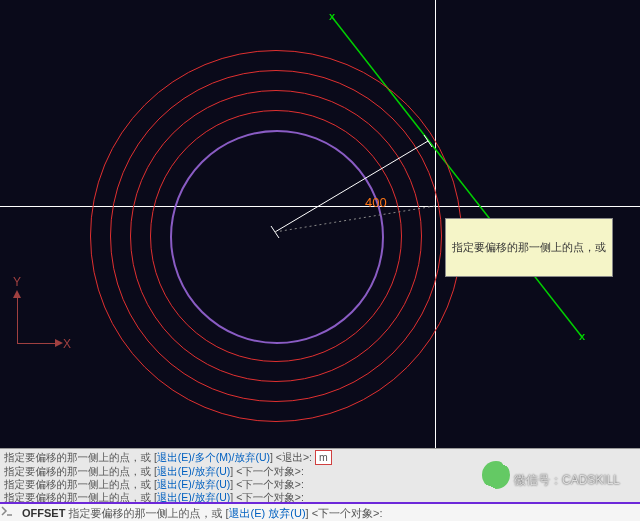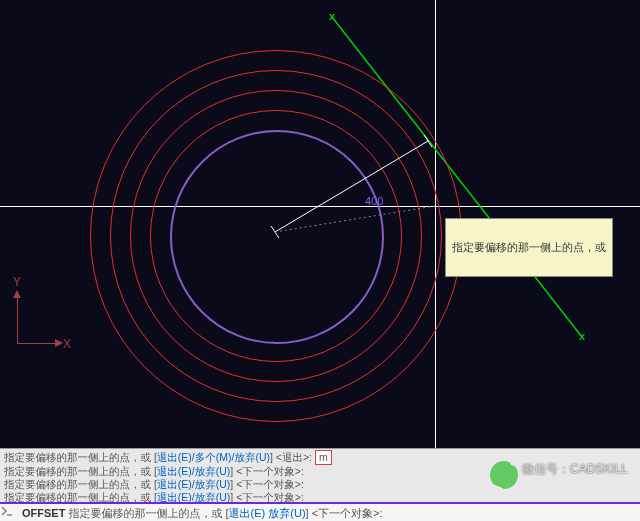--- a/index.html
+++ b/index.html
@@ -2,37 +2,37 @@
 <html><head>
 <meta charset="utf-8">
 <style>
 html,body{margin:0;padding:0;width:640px;height:521px;background:#0a0a1a;font-family:"Microsoft YaHei",Arial,sans-serif;overflow:hidden}
 .viewport{position:absolute;top:0;left:0;width:640px;height:448px;background:#0a0a1a}
 .crosshair-h{position:absolute;top:206px;left:0;width:640px;height:1px;background:#fff}
 .crosshair-v{position:absolute;top:0;left:435px;width:1px;height:448px;background:#fff}
 .circle{position:absolute;border-radius:50%;border-style:solid}
 .selected-circle{border:2px solid #8a5cc4}
 .red-circle{border:1px solid #e03030}
-.dim-text{position:absolute;color:#8b5cf6;font-size:11px}
+.dim-text{position:absolute;color:#f97316;font-size:13px}
 .tooltip-box{position:absolute;background:#f5f5c8;border:1px solid #888;padding:21px 6px;font-size:11px;color:#333;white-space:nowrap}
 .marker-x{position:absolute;color:#00d000;font-size:11px;font-weight:bold}
 .ucs{position:absolute;left:15px;bottom:95px;width:50px;height:60px}
 .ucs-y{position:absolute;left:2px;top:0;width:1px;height:50px;background:#a04040}
 .ucs-x{position:absolute;left:2px;top:50px;width:40px;height:1px;background:#a04040}
 .ucs-arrow-y{position:absolute;left:-2px;top:-3px;width:0;height:0;border-left:4px solid transparent;border-right:4px solid transparent;border-bottom:8px solid #a04040}
 .ucs-arrow-x{position:absolute;left:40px;top:46px;width:0;height:0;border-top:4px solid transparent;border-bottom:4px solid transparent;border-left:8px solid #a04040}
 .ucs-label{position:absolute;color:#a04040;font-size:12px}
 .history-panel{position:absolute;top:448px;left:0;width:640px;height:54px;background:#e8e8e8;border-top:1px solid #999;font-size:10.5px;color:#555;line-height:13px;padding:1px 4px;box-sizing:border-box;overflow:hidden}
 .history-panel .kw{color:#0060c0}
 .history-panel .input-box{border:1px solid #d04040;padding:0 3px;display:inline-block;background:#fff}
 .cmd-bar{position:absolute;top:502px;left:0;width:640px;height:19px;background:#f5f5f5;border-top:2px solid #6d28d9;display:flex;align-items:center;font-size:11px;color:#555}
 .cmd-icon{width:14px;height:14px;margin:0 4px;display:inline-block}
 .cmd-text .cmd-name{color:#333;font-weight:bold}
 .cmd-text .kw{color:#0060c0}
-.wechat-badge{position:absolute;right:12px;bottom:32px;display:flex;align-items:flex-start;opacity:0.85}
+.wechat-badge{position:absolute;right:20px;bottom:32px;display:flex;align-items:flex-end;opacity:0.85}
 .wechat-logo{width:28px;height:28px;background:radial-gradient(circle at 35% 40%,#4dc44d 55%,transparent 56%),radial-gradient(circle at 60% 55%,#4dc44d 55%,transparent 56%);border-radius:50%}
 .wechat-text{color:#ddd;font-size:12px;margin-left:4px;text-shadow:0 0 2px #000}
 .tt-logo{position:absolute;left:50px;bottom:75px;color:#888;font-size:11px;opacity:0.6}
 svg{position:absolute;top:0;left:0}
 </style>
 </head>
 <body>
 
 <div class="viewport">
 

